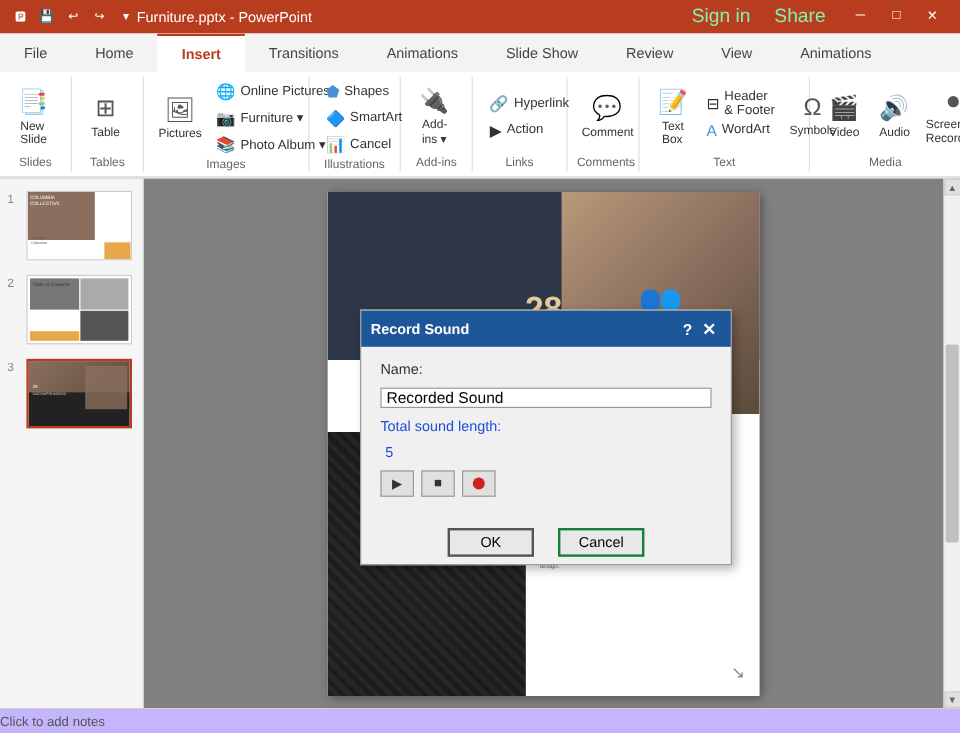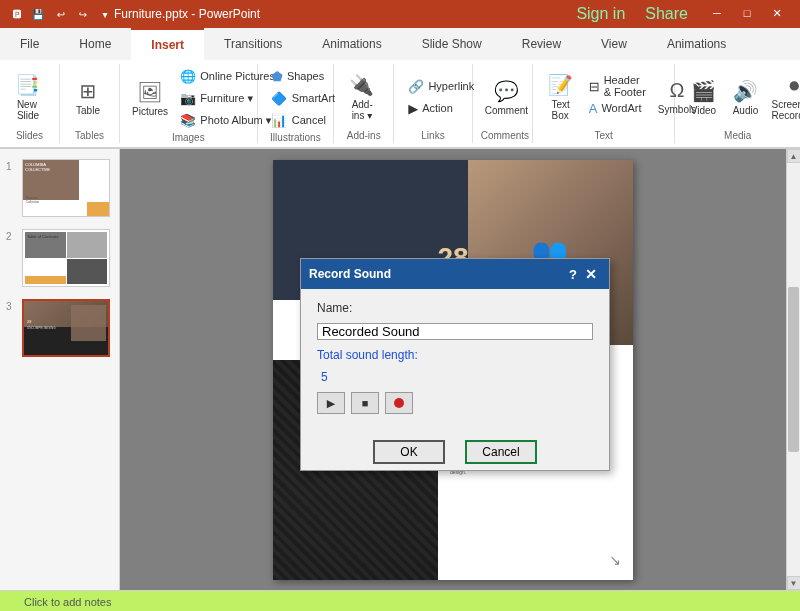--- a/index.html
+++ b/index.html
@@ -236,25 +236,25 @@
       flex-direction: column;
       align-items: center;
     }
     .scroll-btn { width: 14px; height: 14px; display: flex; align-items: center; justify-content: center; cursor: pointer; font-size: 8px; color: #666; background: #e0e0e0; border: 1px solid #ccc; }
     .scroll-track { flex: 1; width: 100%; background: #f0f0f0; position: relative; }
     .scroll-thumb { position: absolute; top: 30%; left: 1px; right: 1px; height: 40%; background: #c0c0c0; border-radius: 2px; }
 
     
     .status-bar {
       height: 22px;
-      background: #bef264;
+      background: #c4b5fd;
       border-top: 1px solid #d0d0d0;
       display: flex;
       align-items: center;
-      padding: 0 24px;
+      padding: 0 0;
       font-size: 11px;
       color: #555;
       gap: 16px;
     }
 
     
     .dialog-overlay {
       position: fixed;
       top: 0; left: 0; right: 0; bottom: 0;
       display: flex;

